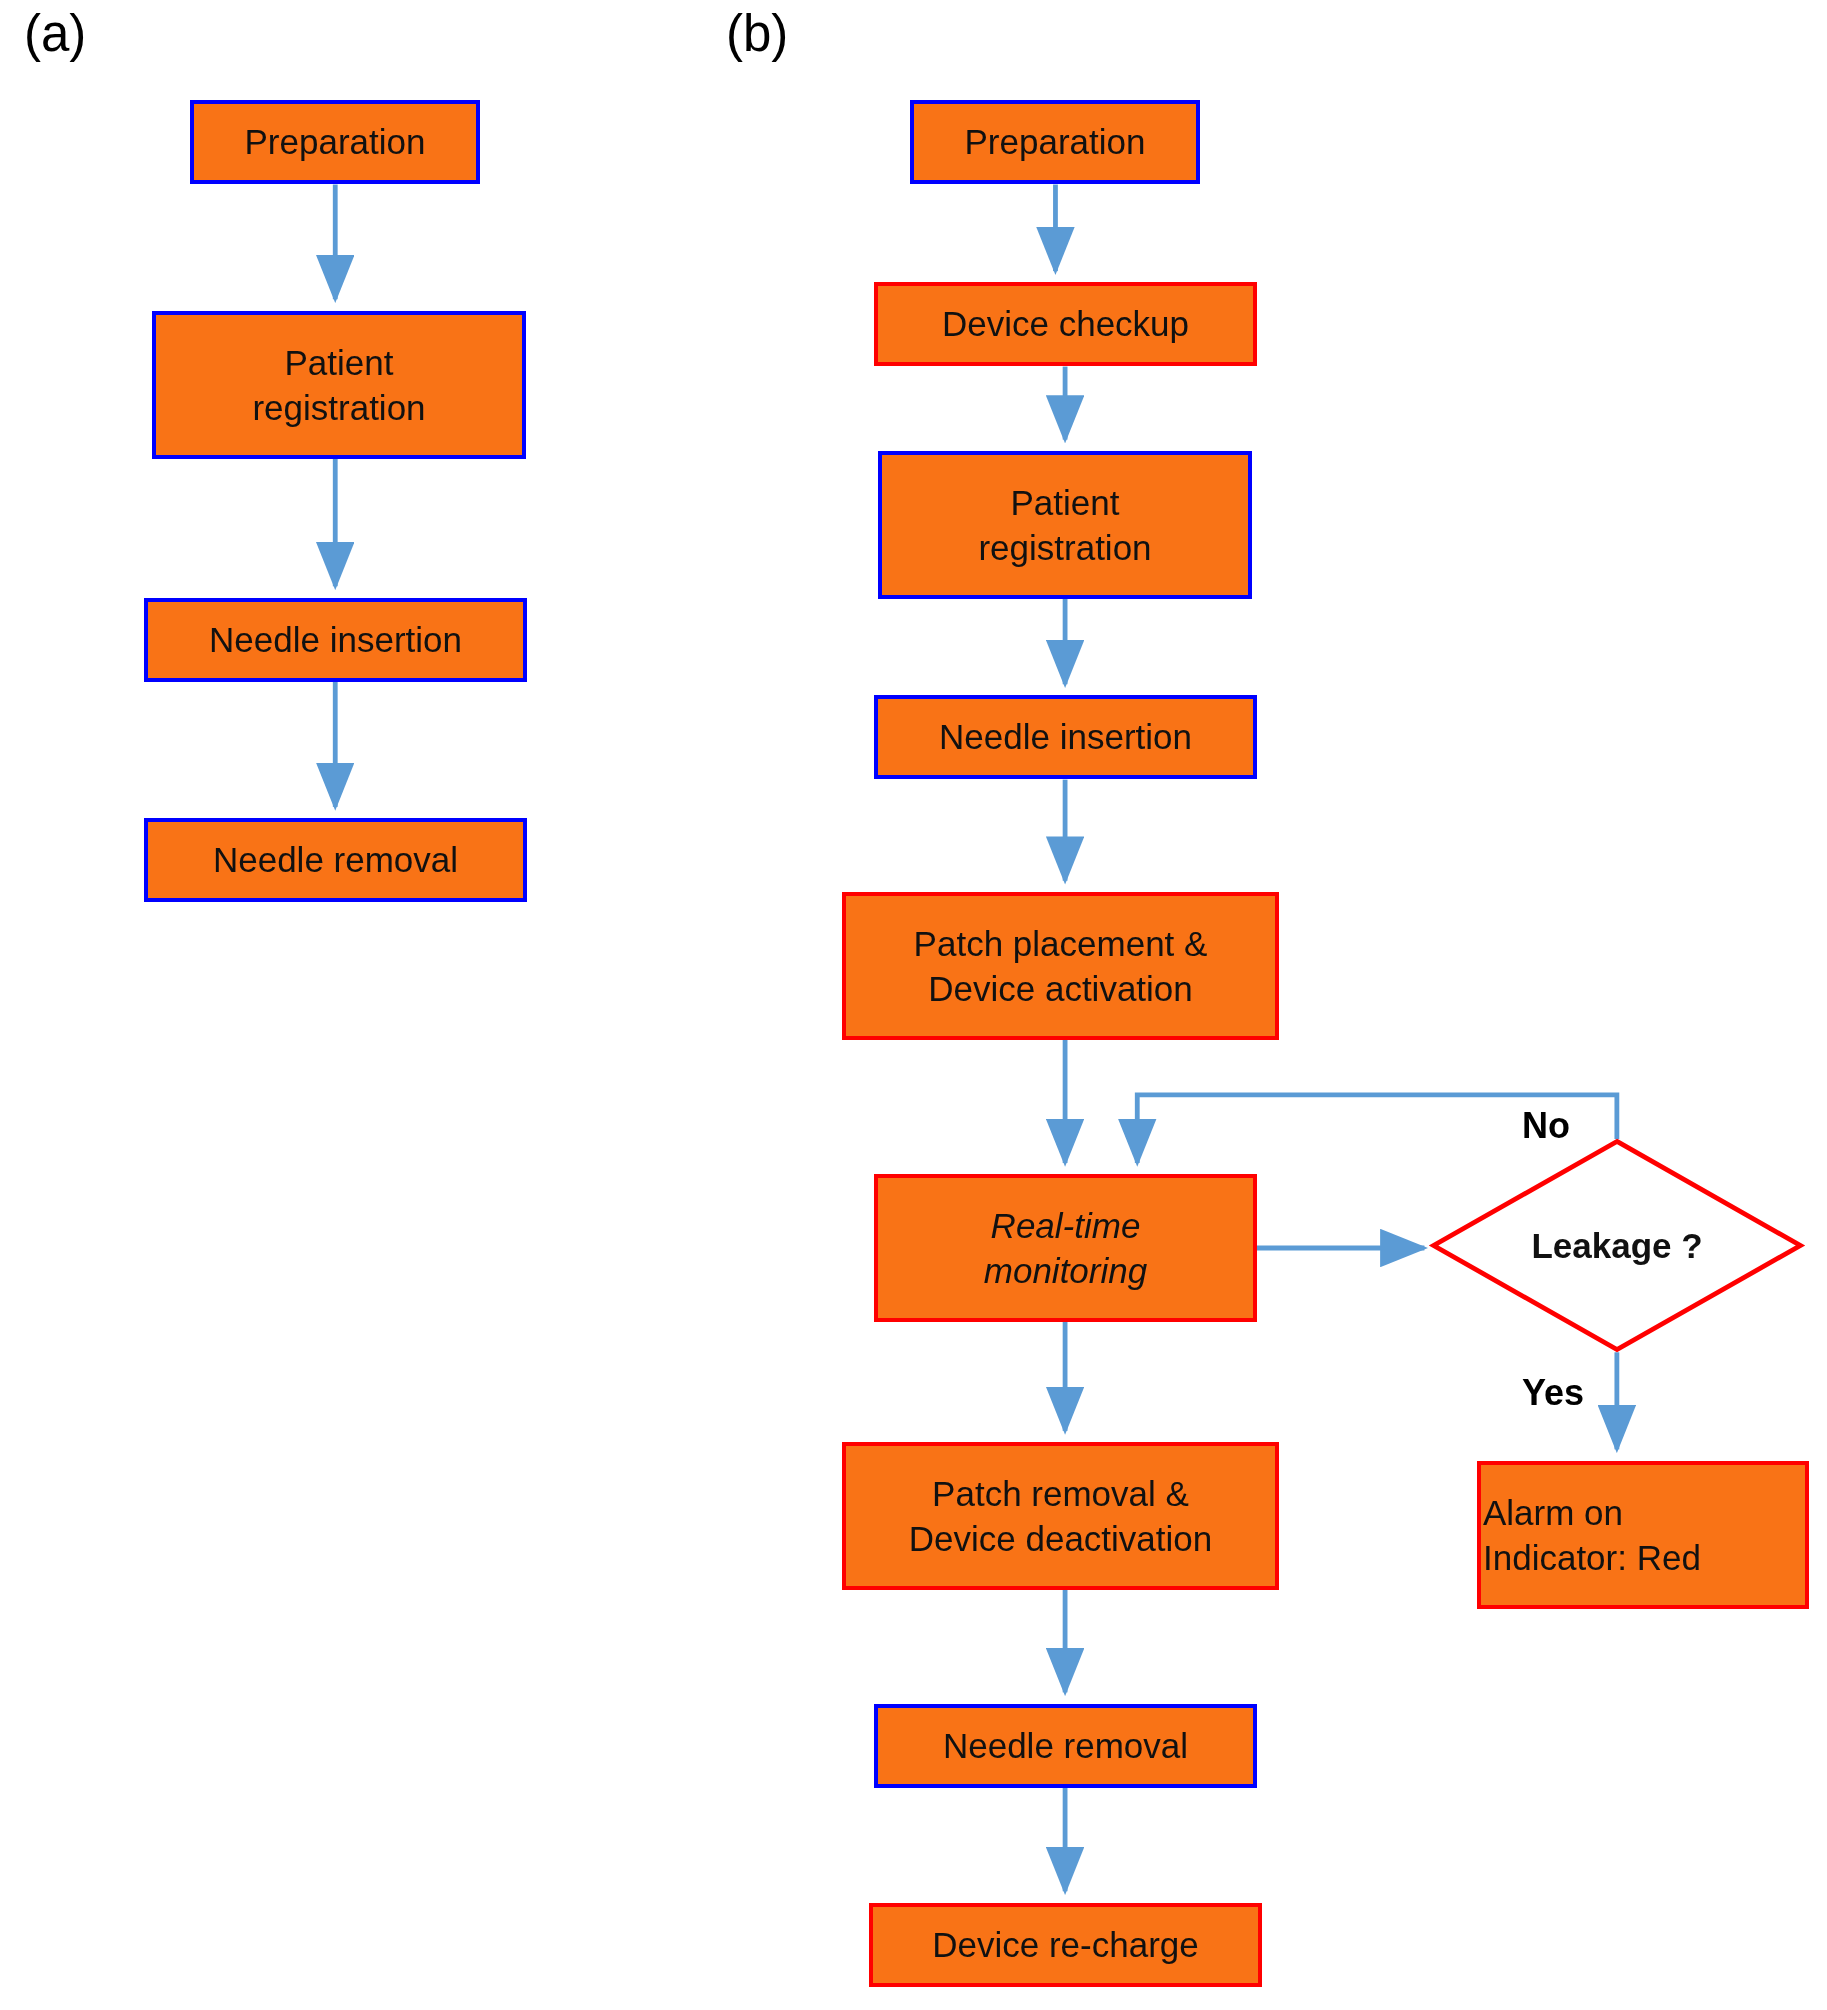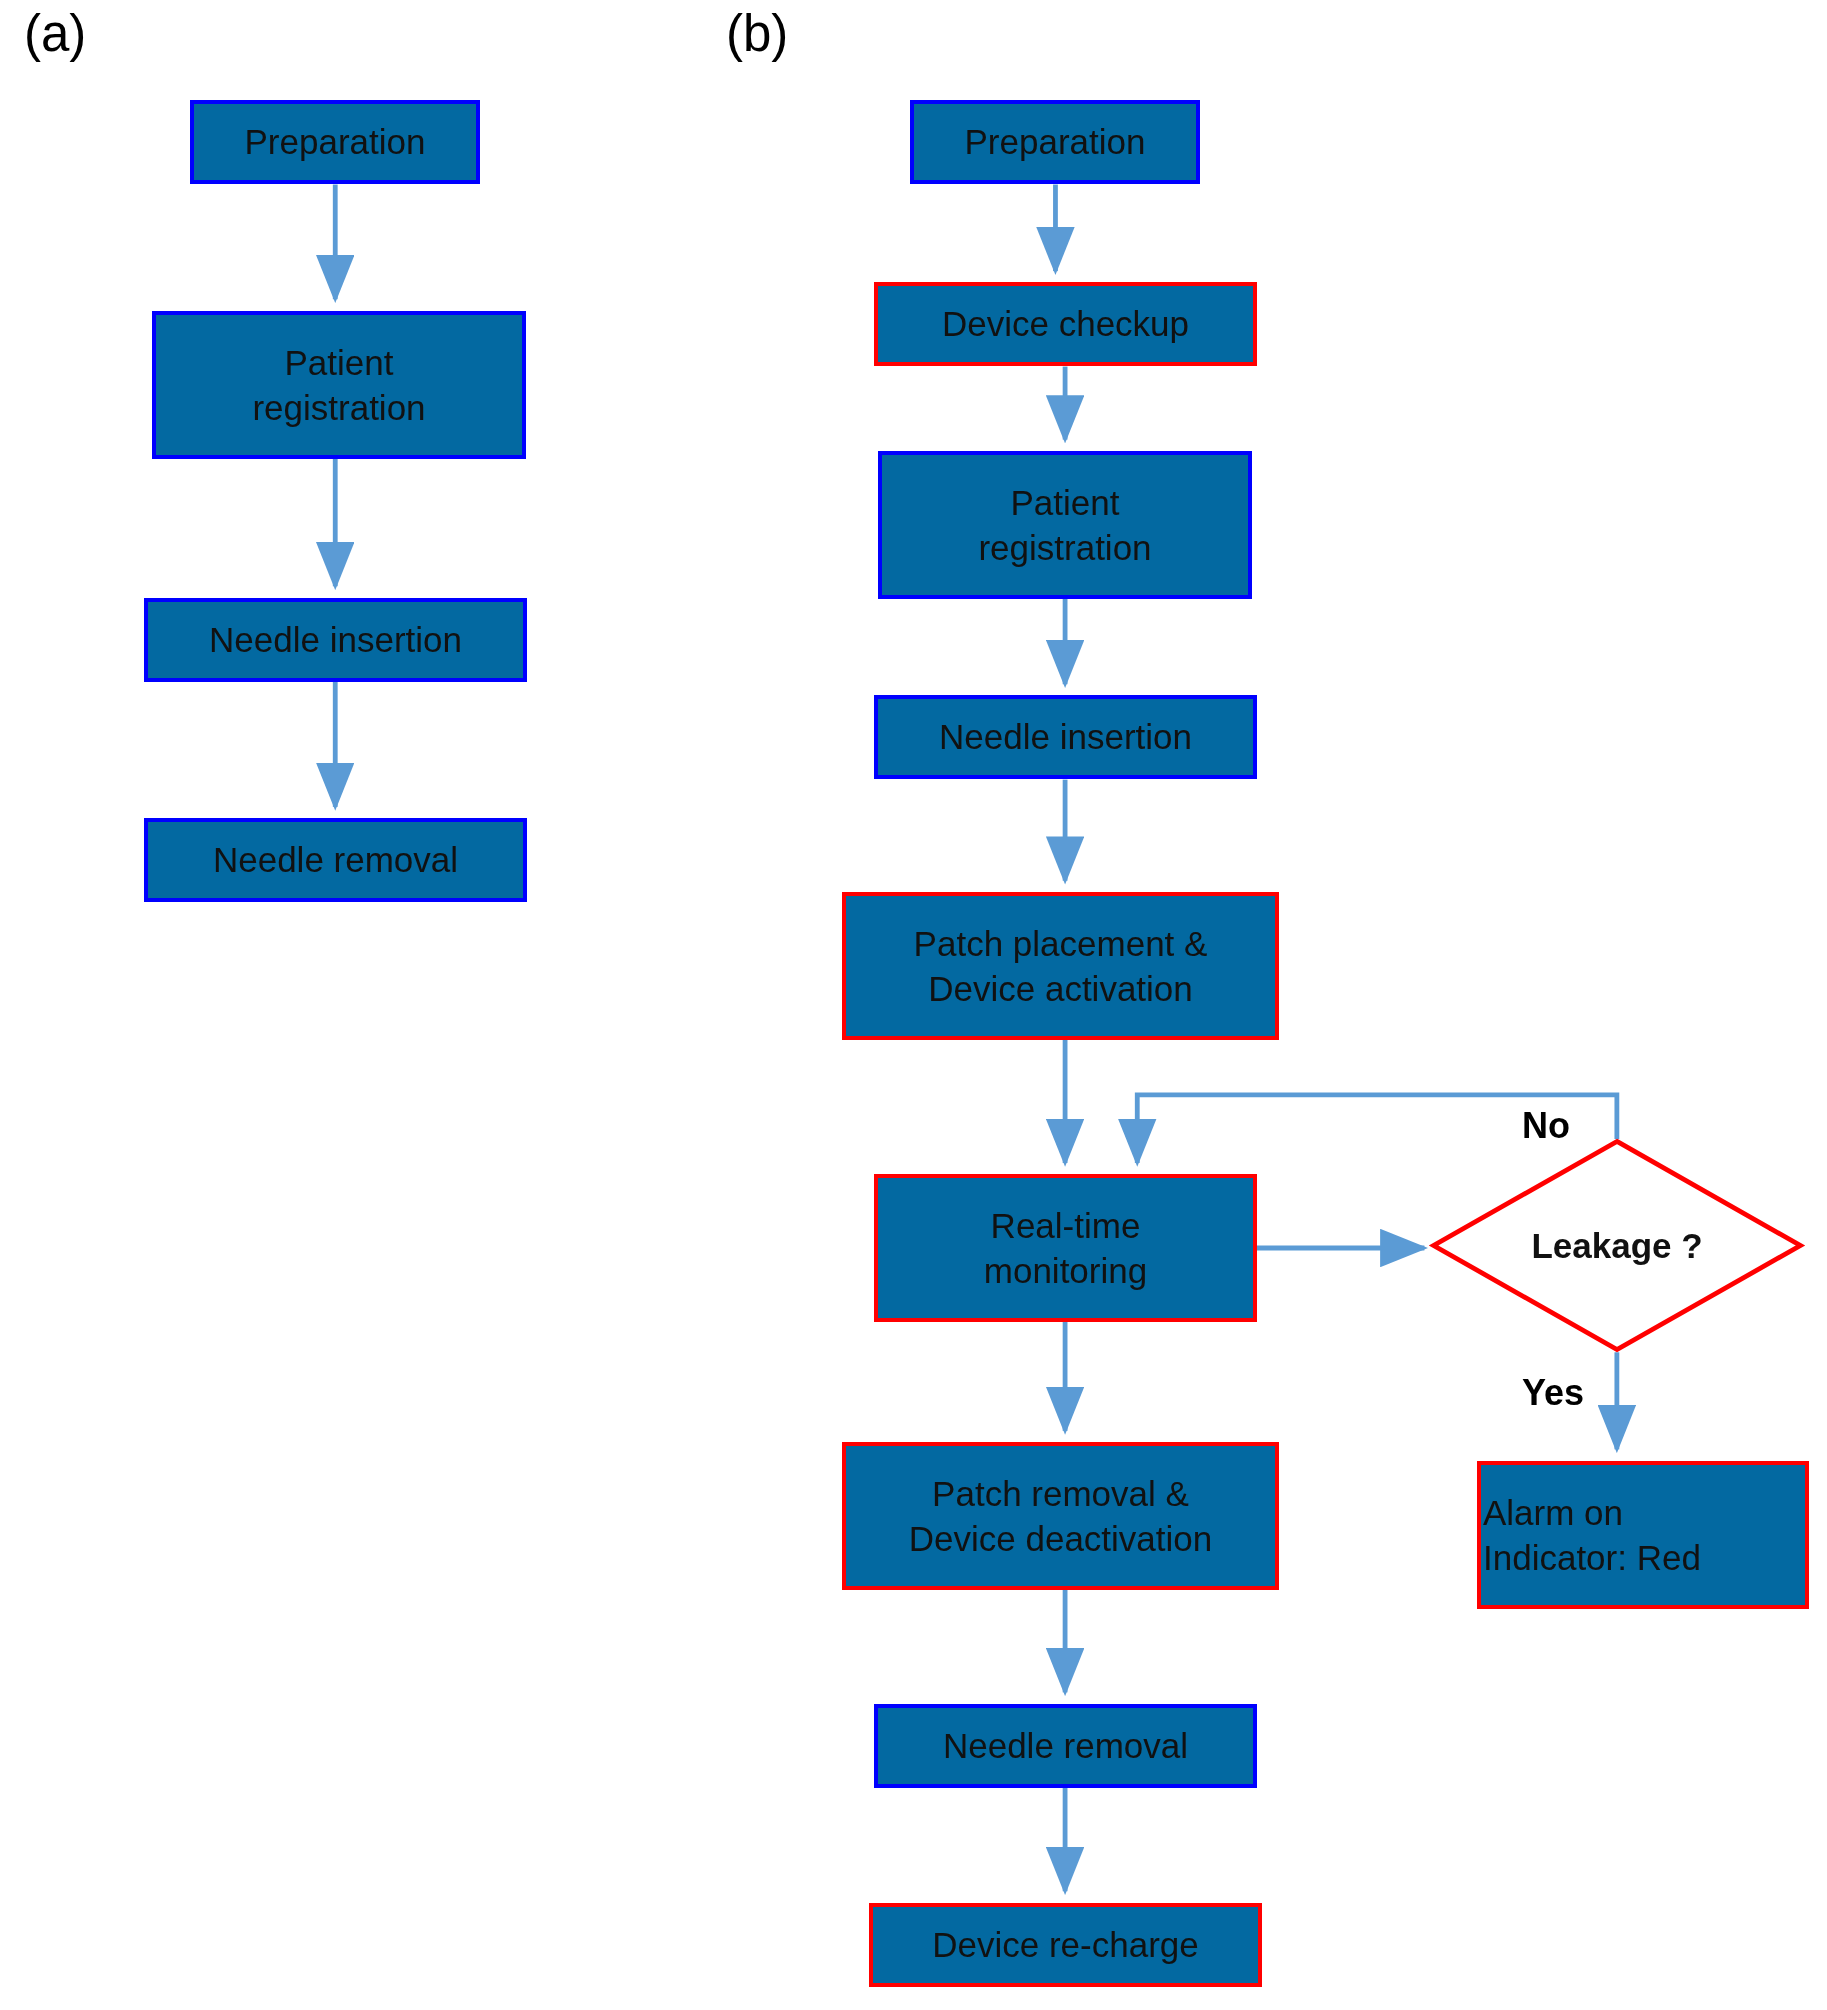--- a/index.html
+++ b/index.html
@@ -18,21 +18,21 @@
   .panel-label {
     position: absolute;
     font-size: 51px;
     color: #000000;
     line-height: 1;
     white-space: nowrap;
   }
   .node {
     position: absolute;
     box-sizing: border-box;
-    background: #0369a1;
+    background: #f97316;
     display: flex;
     align-items: center;
     justify-content: center;
     text-align: center;
     font-size: 35px;
     color: #111111;
     line-height: 1.30;
     letter-spacing: 0px;
   }
   .node.blue  { border: 4px solid #0000FF; }
@@ -139,21 +139,21 @@
   </div>
 
   <div class="node blue" style="left:874px; top:695px; width:383px; height:84px;">
     <span>Needle insertion</span>
   </div>
 
   <div class="node red" style="left:842px; top:892px; width:437px; height:148px;">
     <span>Patch placement &amp;<br>Device activation</span>
   </div>
 
-  <div class="node red" style="left:874px; top:1174px; width:383px; height:148px;">
+  <div class="node red" style="left:874px; top:1174px; width:383px; height:148px;font-style:italic;">
     <span>Real-time<br>monitoring</span>
   </div>
 
   <div class="node red" style="left:842px; top:1442px; width:437px; height:148px;">
     <span>Patch removal &amp;<br>Device deactivation</span>
   </div>
 
   <div class="node blue" style="left:874px; top:1704px; width:383px; height:84px;">
     <span>Needle removal</span>
   </div>

